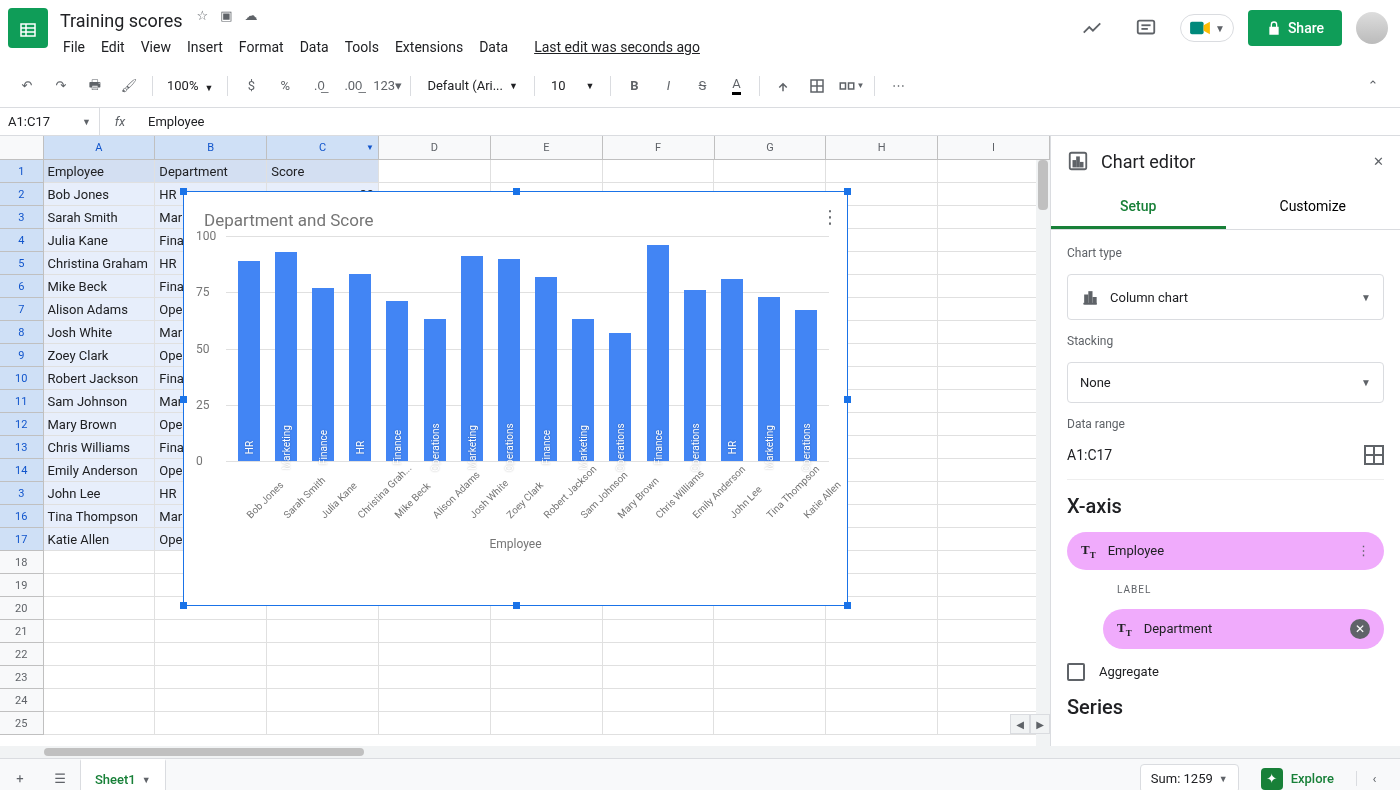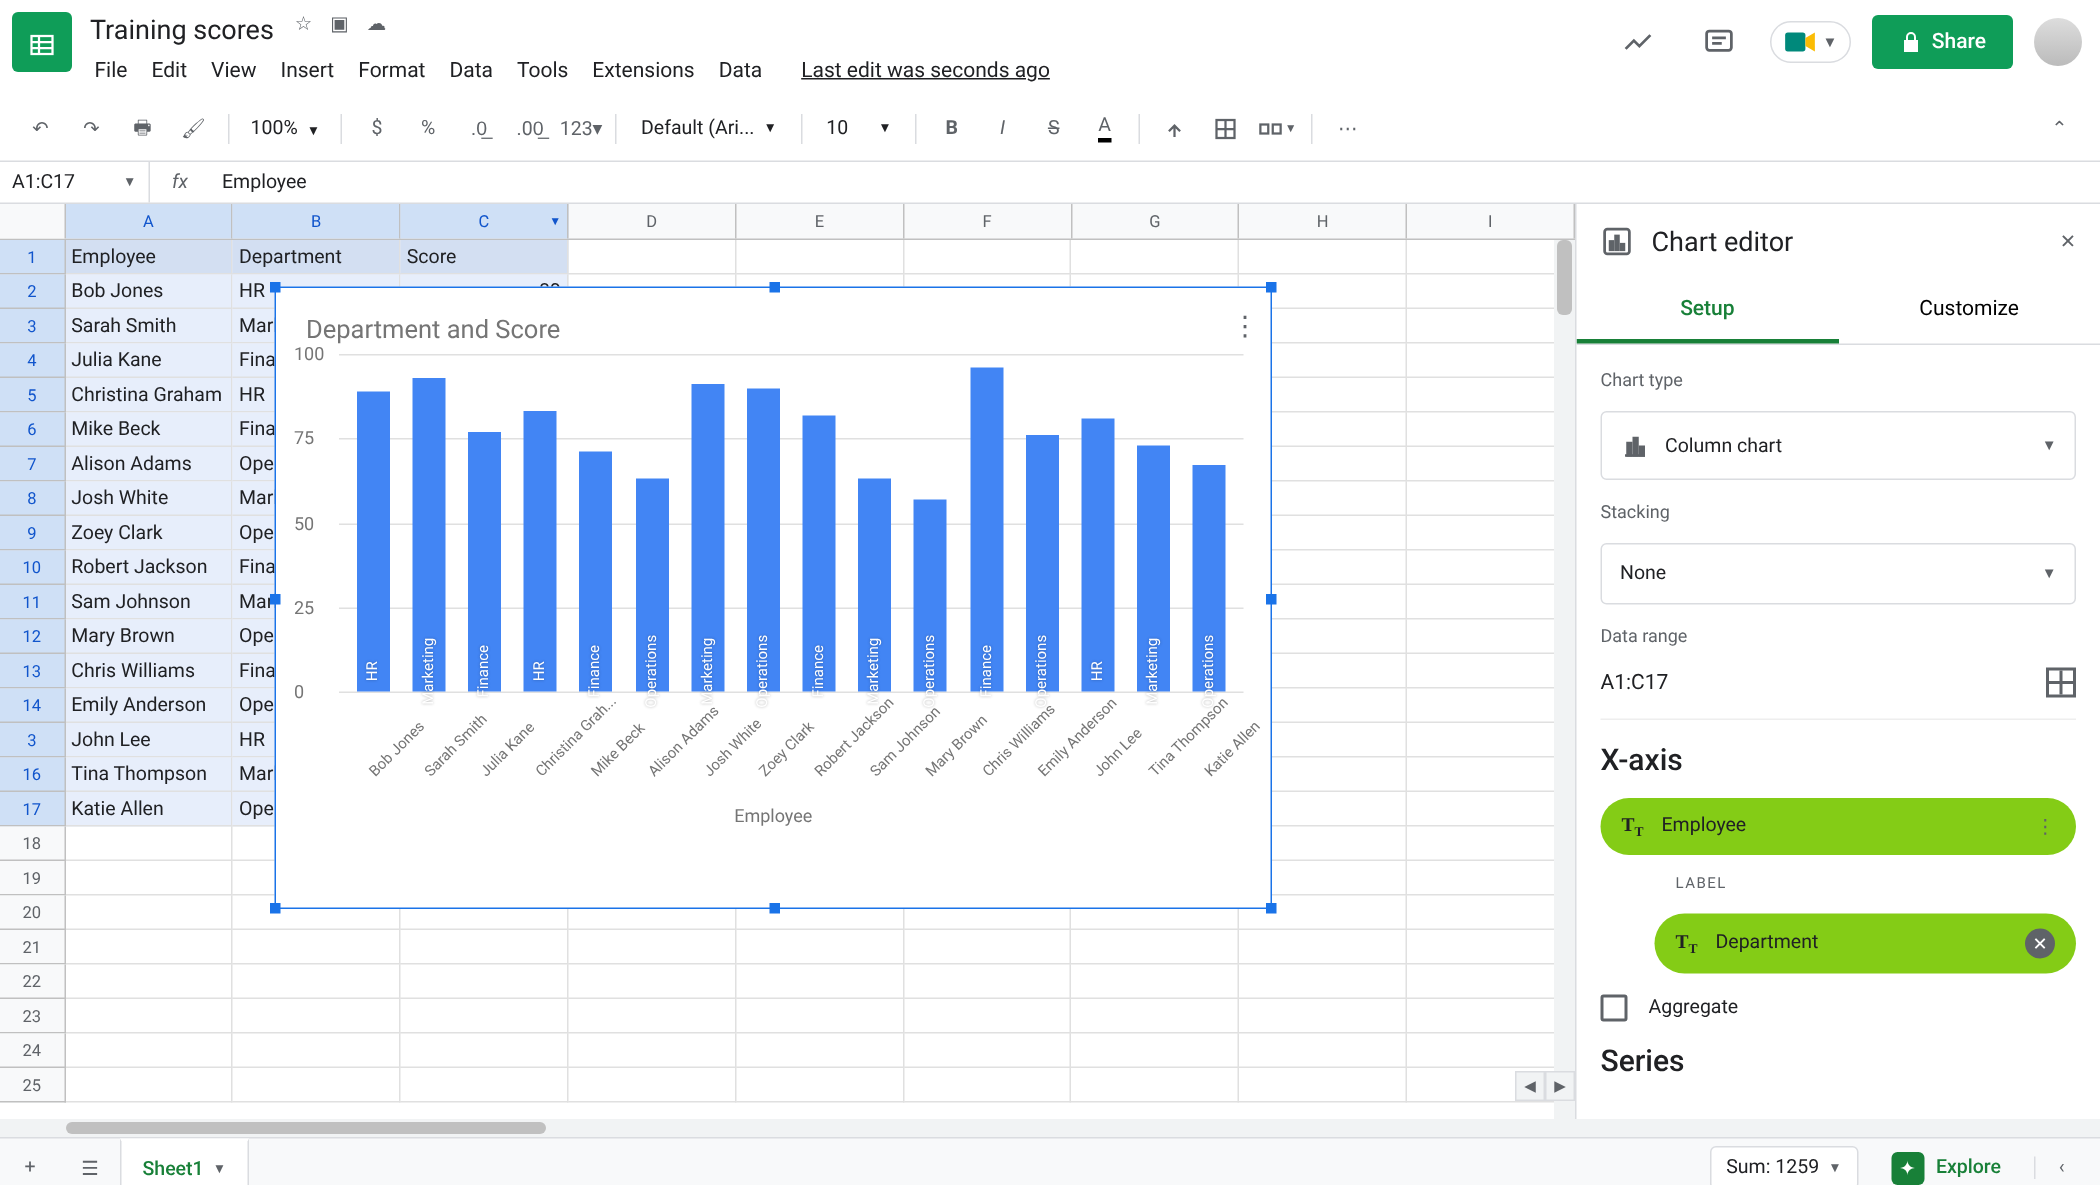--- a/index.html
+++ b/index.html
@@ -86,21 +86,21 @@
 .sb-body { padding: 16px; display: flex; flex-direction: column; gap: 14px; overflow-y: auto; }
 .sb-label { font-size: 12px; color: #5f6368; }
 .sb-select { border: 1px solid #dadce0; border-radius: 4px; padding: 12px; display: flex; align-items: center; gap: 10px; justify-content: space-between; cursor: pointer; }
 .sb-field-row { display: flex; align-items: center; justify-content: space-between; }
 .sb-range-val { font-size: 14px; }
 .grid-ic { width: 20px; height: 20px; border: 2px solid #5f6368; position: relative; }
 .grid-ic::before, .grid-ic::after { content: ''; position: absolute; background: #5f6368; }
 .grid-ic::before { left: 50%; top: 0; bottom: 0; width: 2px; margin-left: -1px; }
 .grid-ic::after { top: 50%; left: 0; right: 0; height: 2px; margin-top: -1px; }
 .sb-section-title { font-size: 20px; font-weight: 500; }
-.pill { background: #84cc16; border-radius: 20px; padding: 10px 14px; display: flex; align-items: center; gap: 12px; }
+.pill { background: #f0abfc; border-radius: 20px; padding: 10px 14px; display: flex; align-items: center; gap: 12px; }
 .pill-sm { margin-left: 36px; }
 .pill .more { margin-left: auto; color: #5f6368; cursor: pointer; }
 .pill-sub { font-size: 10px; color: #5f6368; letter-spacing: 1px; margin-left: 50px; }
 .chk-row { display: flex; align-items: center; gap: 14px; }
 .chk { width: 18px; height: 18px; border: 2px solid #5f6368; border-radius: 2px; }
 
 
 .hscroll { height: 12px; background: #f1f3f4; position: relative; }
 .hscroll-thumb { position: absolute; left: 44px; width: 320px; height: 8px; top: 2px; background: #c0c0c0; border-radius: 4px; }
 .sheet-bar { display: flex; align-items: center; height: 40px; border-top: 1px solid #dadce0; background: #f8f9fa; }

